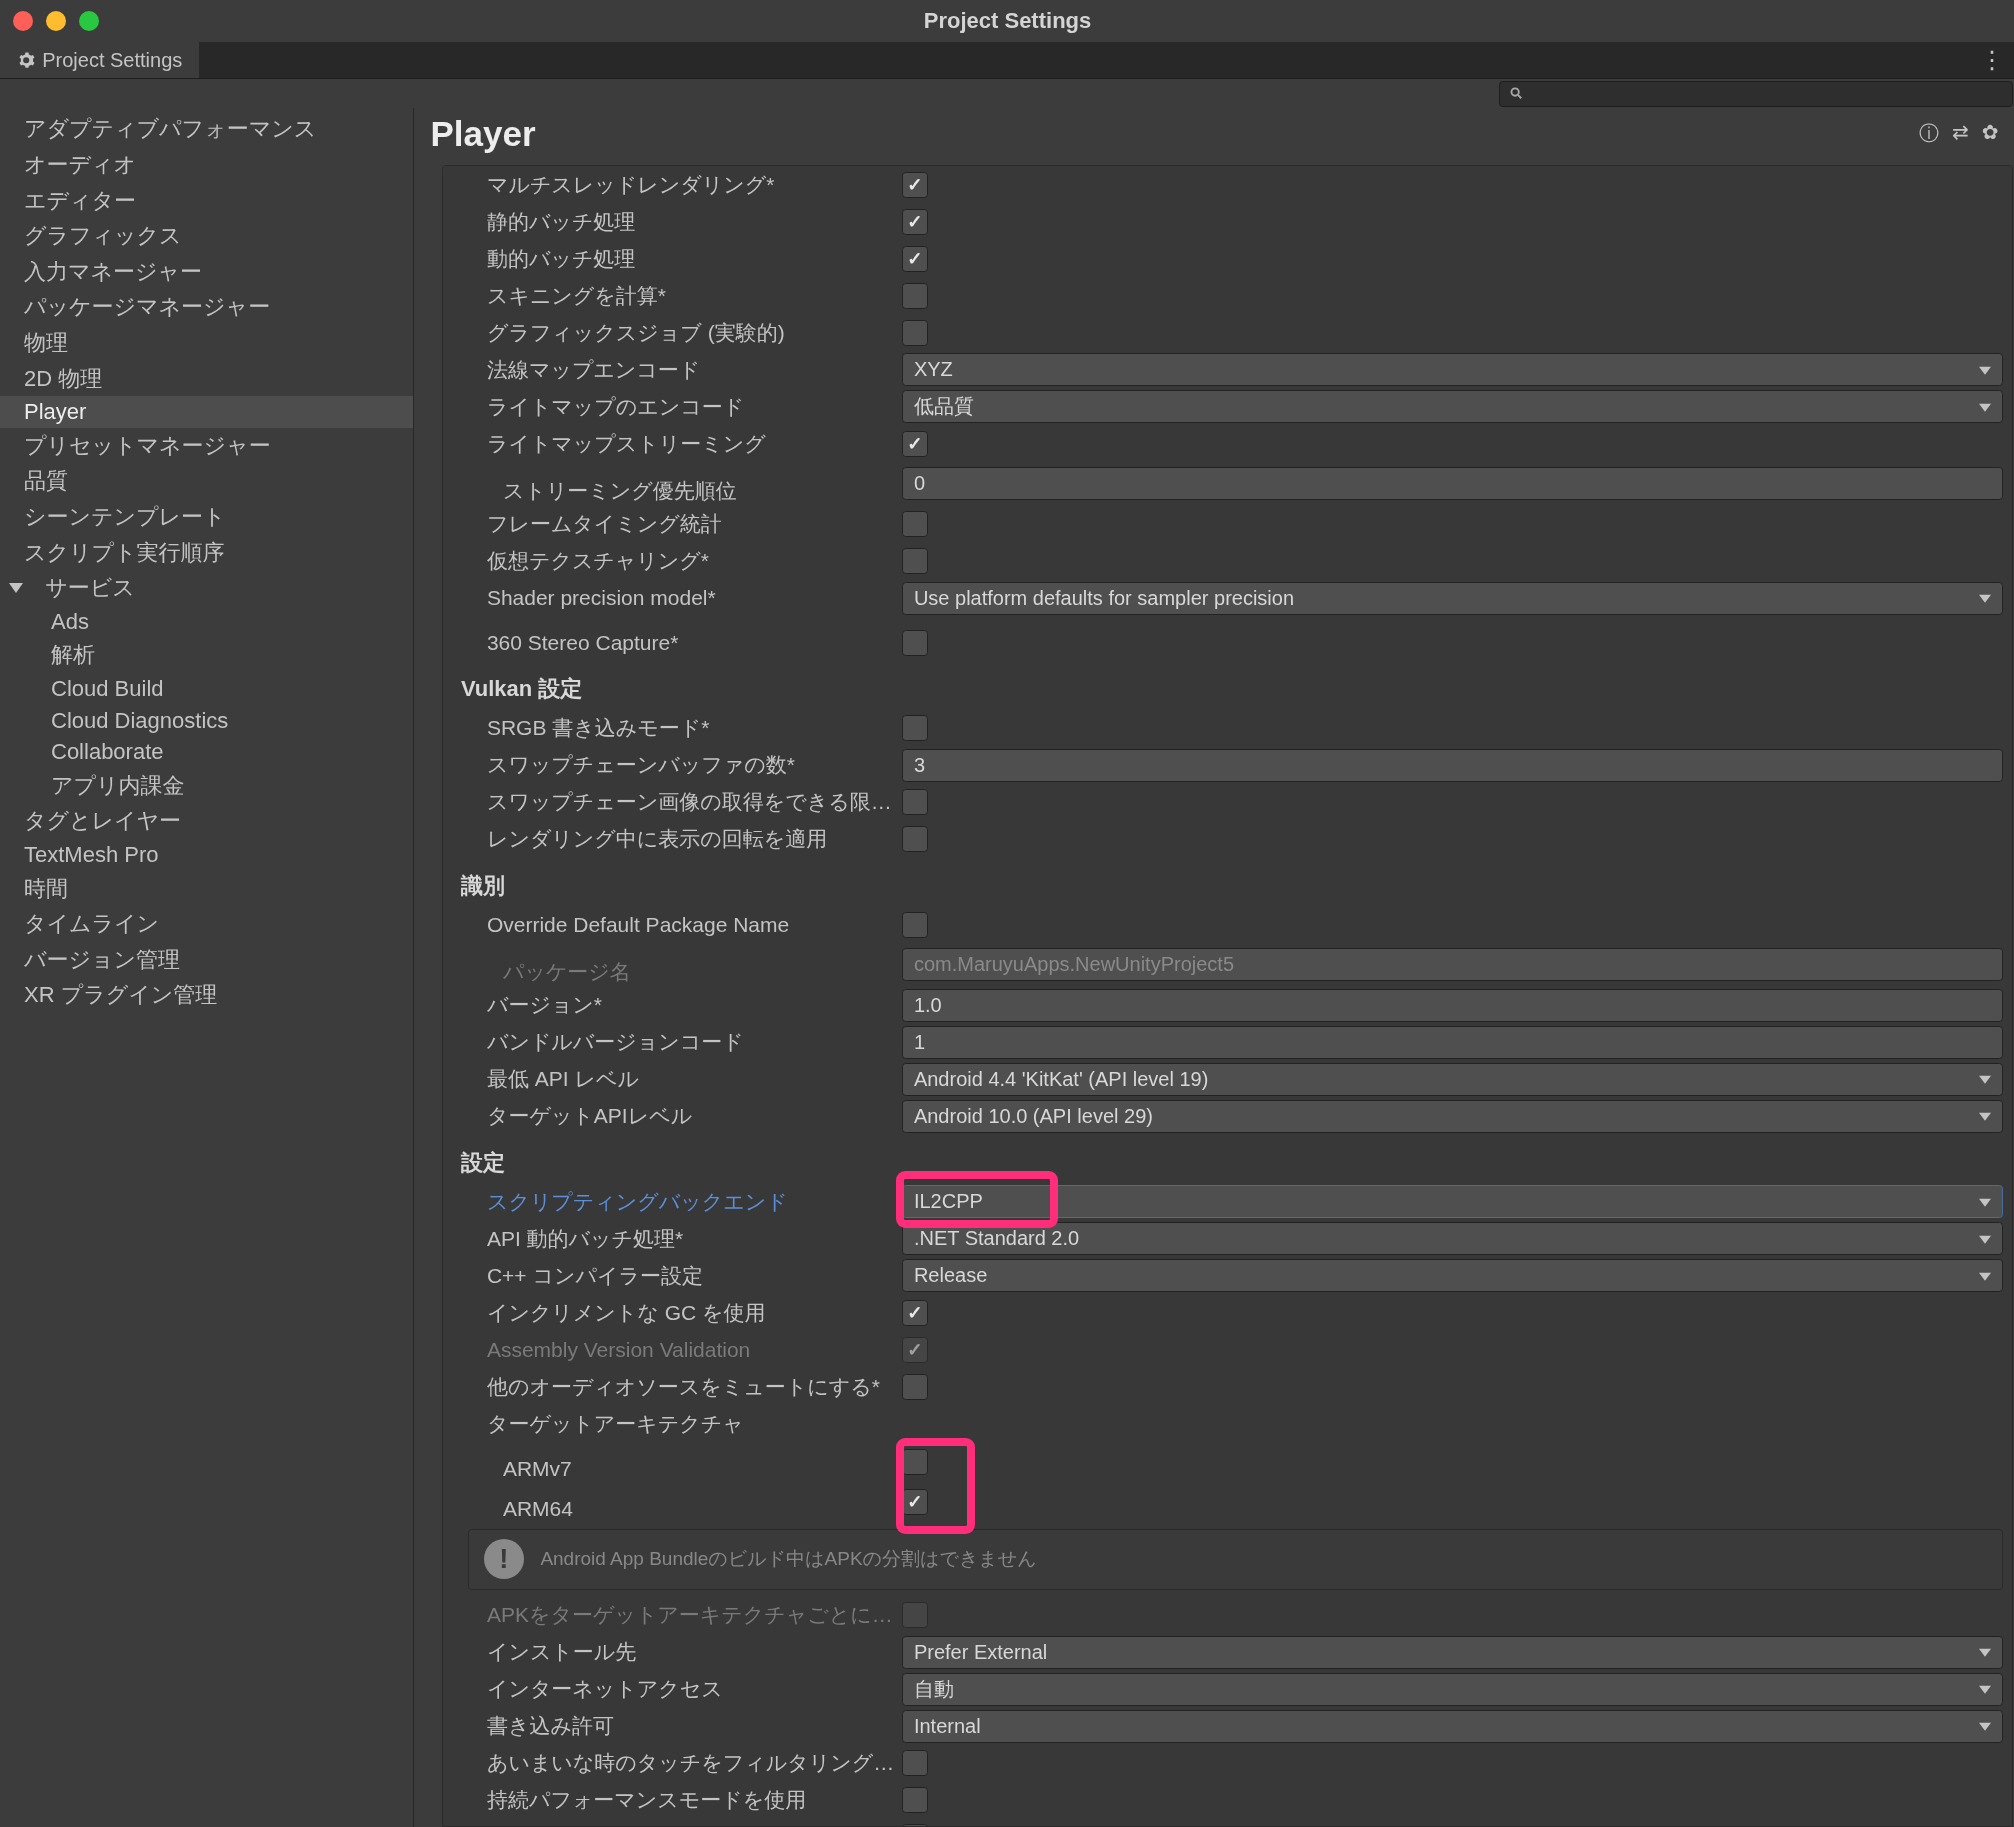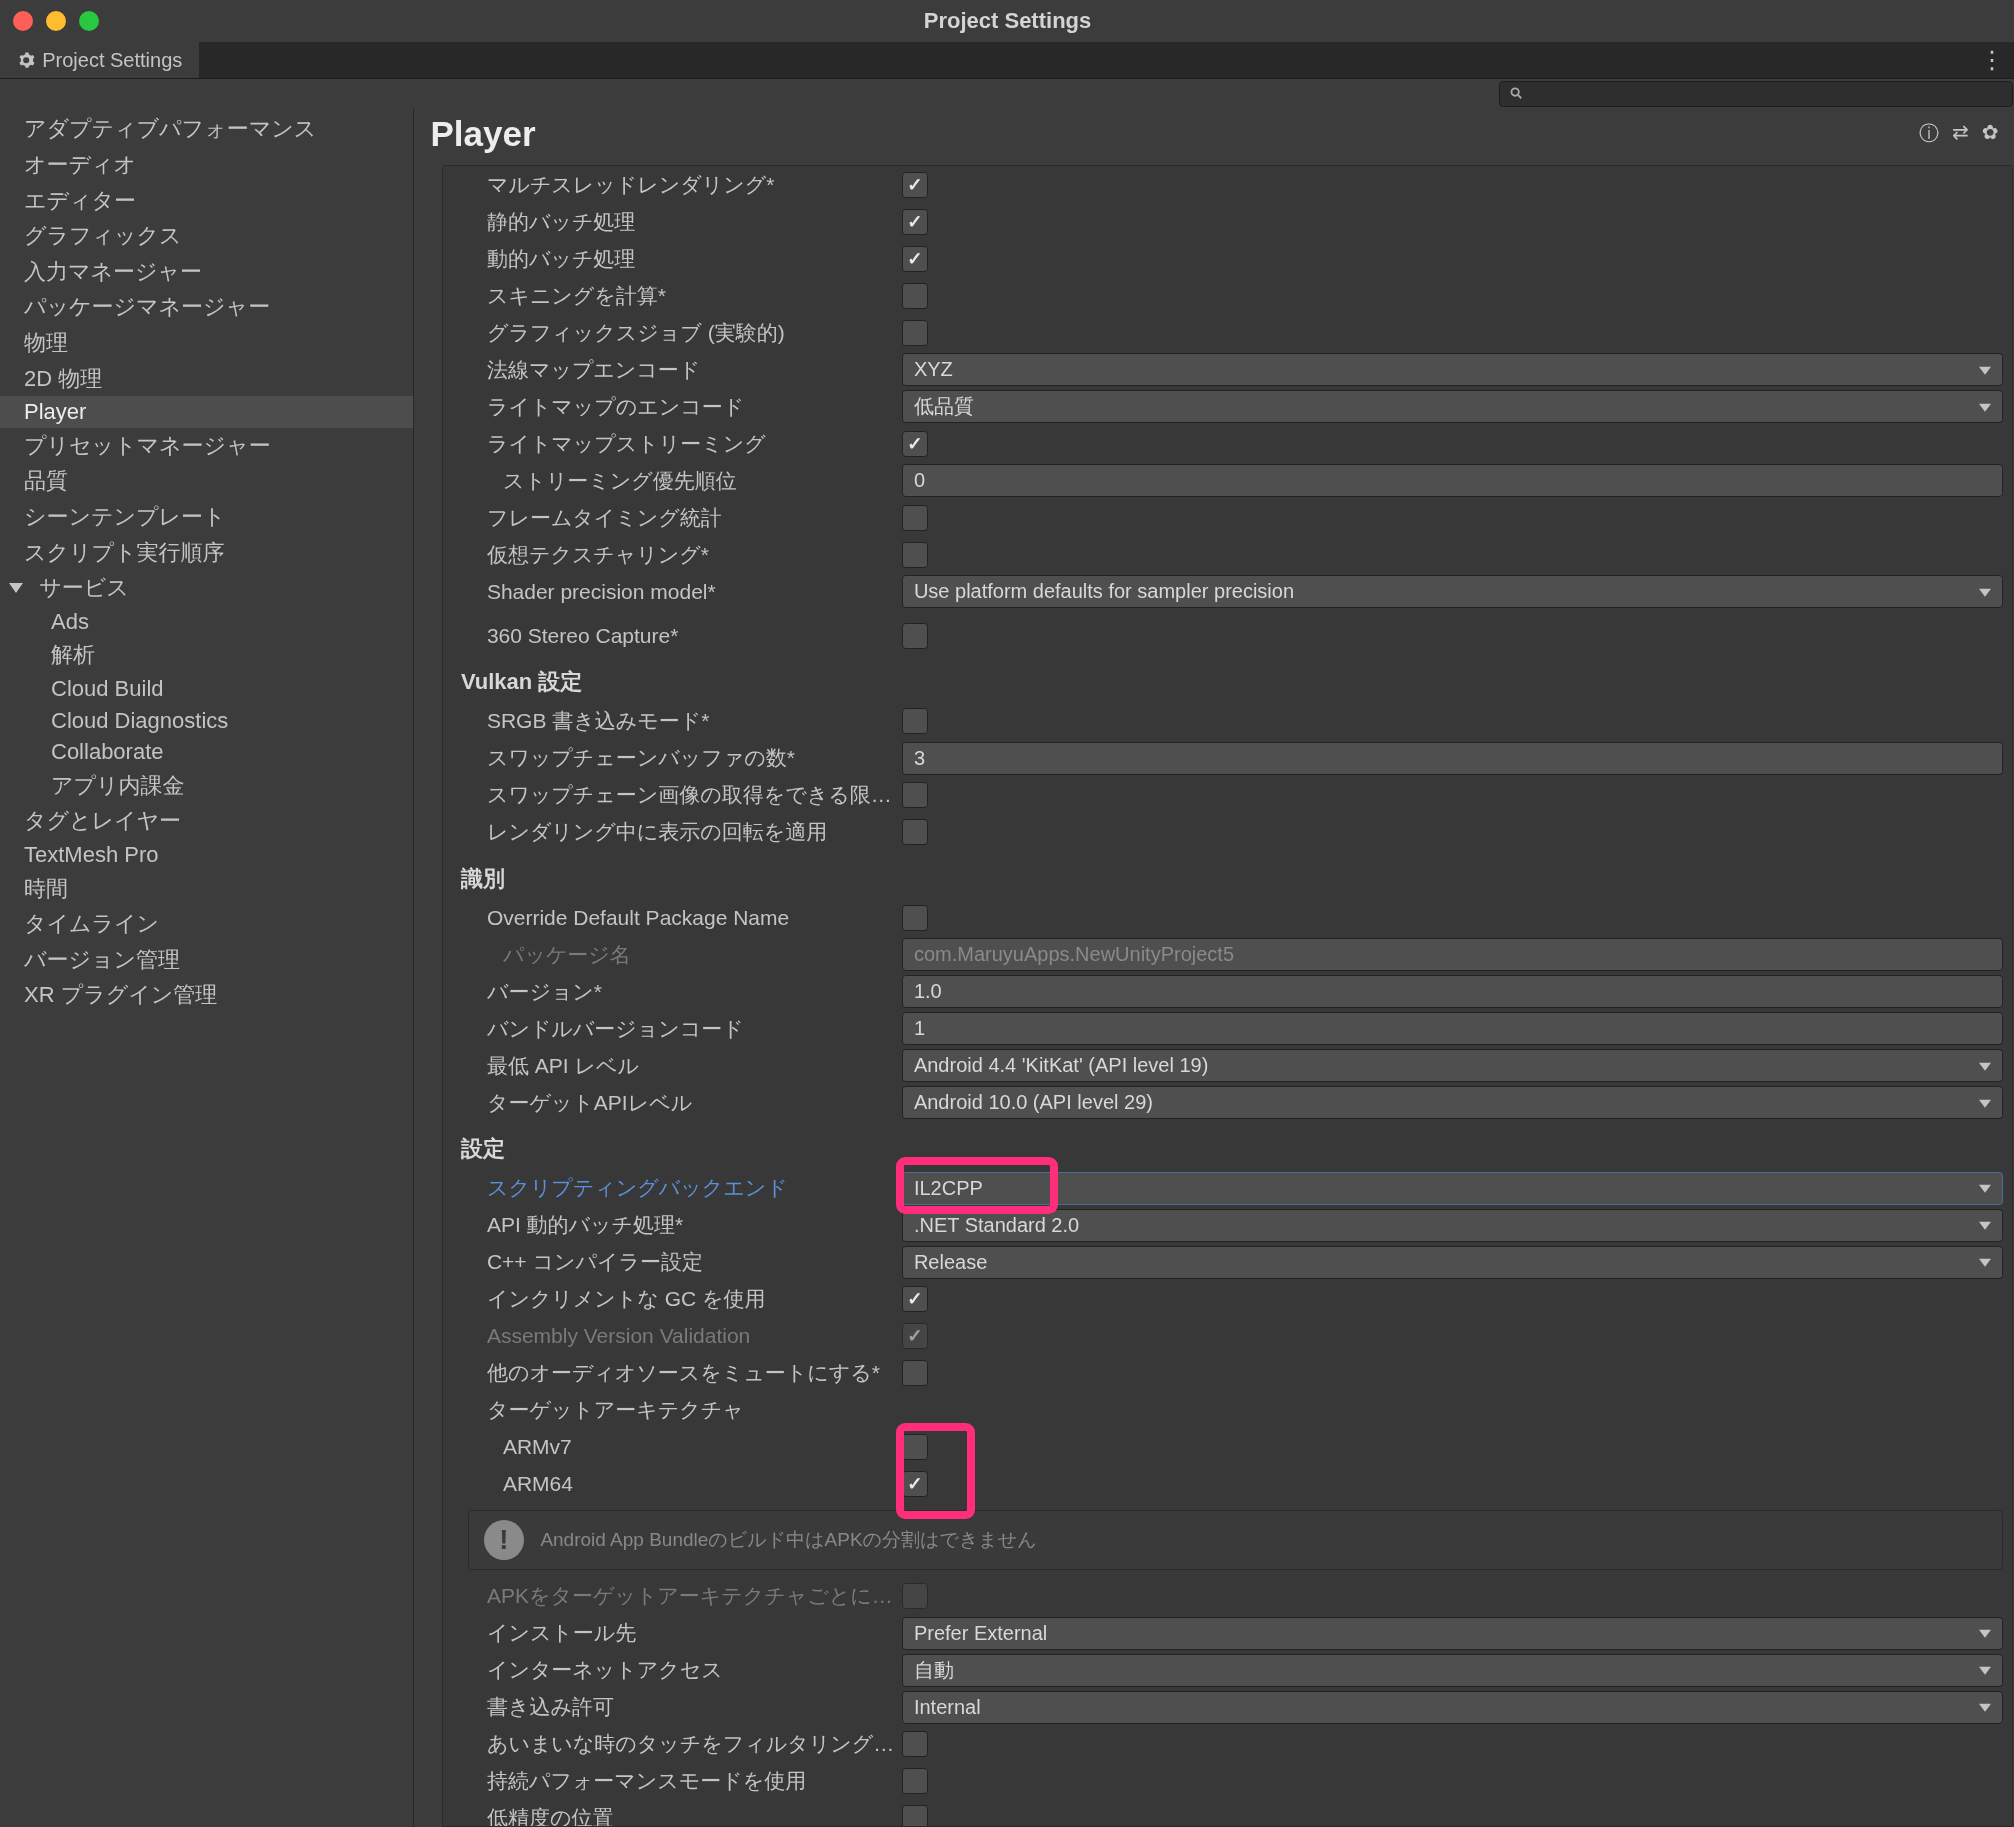--- a/index.html
+++ b/index.html
@@ -38,32 +38,32 @@
   border-right: 0.9px solid #282828; font-size: 20px;
 }
 .gear-svg { width:18.4px; height:18.4px; }
 .tab-dots { margin-left:auto; padding:0 11px; color:#C4C4C4; font-size:24px; display:flex; align-items:center; }
 .searchbar-row { height: 29px; background:#3C3C3C; display:flex; justify-content:flex-end; align-items:center; padding-right:1.8px; }
 .searchbox { width: 514px; height: 26px; background:#2E2E2E; border:0.9px solid #1e1e1e; border-radius:3.7px; display:flex; align-items:center; padding:0 9.2px; }
 .main { display:flex; height: calc(100% - 108px); }
 .sidebar { width: 414px; background:#3C3C3C; border-right:0.9px solid #282828; overflow:auto; padding-top:3.7px; }
 .s-item { padding: 2.8px 7.3px 2.8px 24px; font-size:22px; color:#C4C4C4; white-space:nowrap; cursor:default; }
 .s-item.selected { background:#4D4D4D; color:#EDEDED; }
-.s-item.header { display:flex; align-items:center; padding-left:9.2px; gap:16px; }
+.s-item.header { display:flex; align-items:center; padding-left:9.2px; gap:22px; }
 .s-child { padding-left: 51px; }
 .triangle { display:inline-block; width:0;height:0;border-left:7.3px solid transparent;border-right:7.3px solid transparent;border-top:10px solid #C4C4C4; }
 .content { flex:1; overflow:auto; position:relative; }
 .content-header { display:flex; align-items:center; padding:5.5px 16.5px 7.3px 16.5px; background:#3C3C3C; }
 .content-title { font-size:35px; font-weight:600; color:#EDEDED; flex:1; }
 .header-icons { display:flex; gap:13px; color:#C4C4C4; }
 .scroll-area { position:absolute; left:27.5px; right:1.8px; top:57px; bottom:0; border:0.9px solid #2A2A2A; background:#383838; border-radius:3.7px 3.7px 0 0; padding:0 0 0 18.4px; overflow-y:auto; }
 .row { display:flex; align-items:center; min-height:37px; padding:0.9px 0; }
 .row .lbl { width: 441px; flex-shrink:0; font-size:21px; color:#C4C4C4; white-space:nowrap; overflow:hidden; text-overflow:ellipsis; }
 .row .lbl.indent1 { padding-left:26px; }
-.row .lbl.indent2 { padding-left:42px; }
+.row .lbl.indent2 { padding-left:42px;margin-top:14px; }
 .row .lbl.muted { color:#7A7A7A; }
 .row .lbl.blue { color:#5B8FD8; }
 .ctrl { flex:1; padding-right:9.2px; display:flex; align-items:flex-end; }
 .checkbox { width:26px; height:26px; background:#4F4F4F; border:0.9px solid #222; border-radius:3.7px; display:flex; align-items:center; justify-content:center; color:#E8E8E8; font-size:18.4px; }
 .checkbox.checked::after { content:"✓"; font-weight:700; }
 .dropdown, .textfield { flex:1; height:33px; background:#4F4F4F; border:0.9px solid #222; border-radius:3.7px; display:flex; align-items:center; padding:0 11px; color:#D8D8D8; font-size:20px; position:relative; }
 .dropdown::after { content:""; position:absolute; right:11px; top:50%; transform:translateY(-40%); border-left:6.4px solid transparent; border-right:6.4px solid transparent; border-top:8.3px solid #C4C4C4; }
 .textfield.disabled { color:#8A8A8A; }
 .section { font-size:22px; font-weight:600; color:#D8D8D8; padding:13px 0 5.5px 0; }
 .infobox { margin:7.3px 9.2px 7.3px 7.3px; background:#3A3A3A; border:0.9px solid #2A2A2A; border-radius:3.7px; display:flex; align-items:center; gap:16.5px; padding:9.2px 14.7px; }

